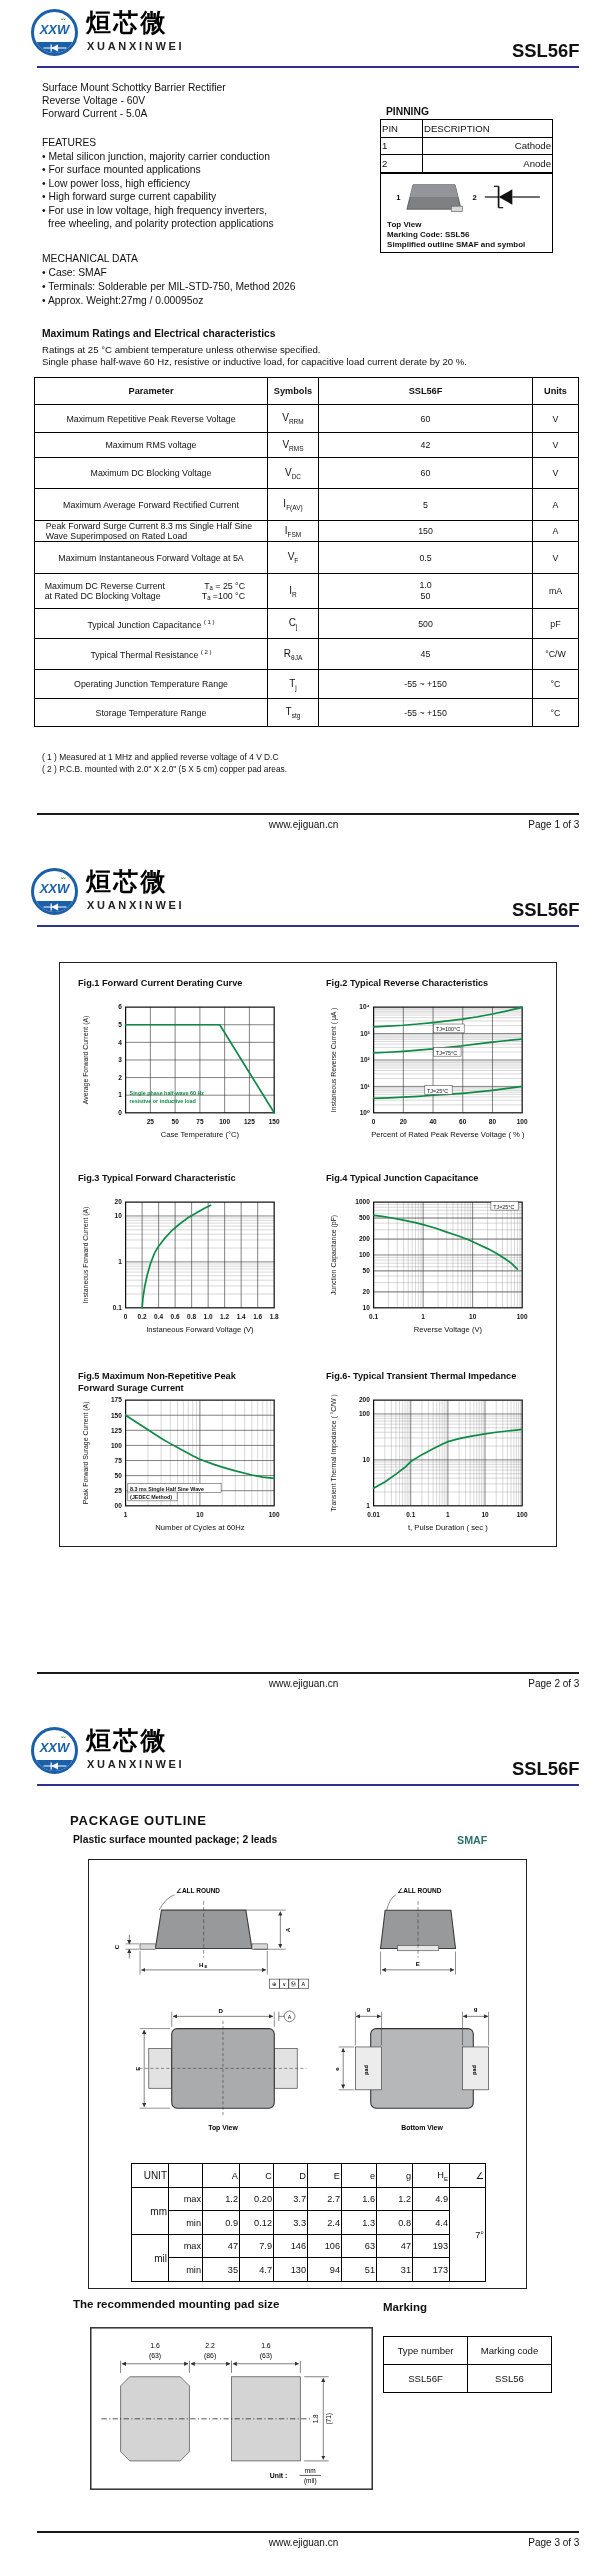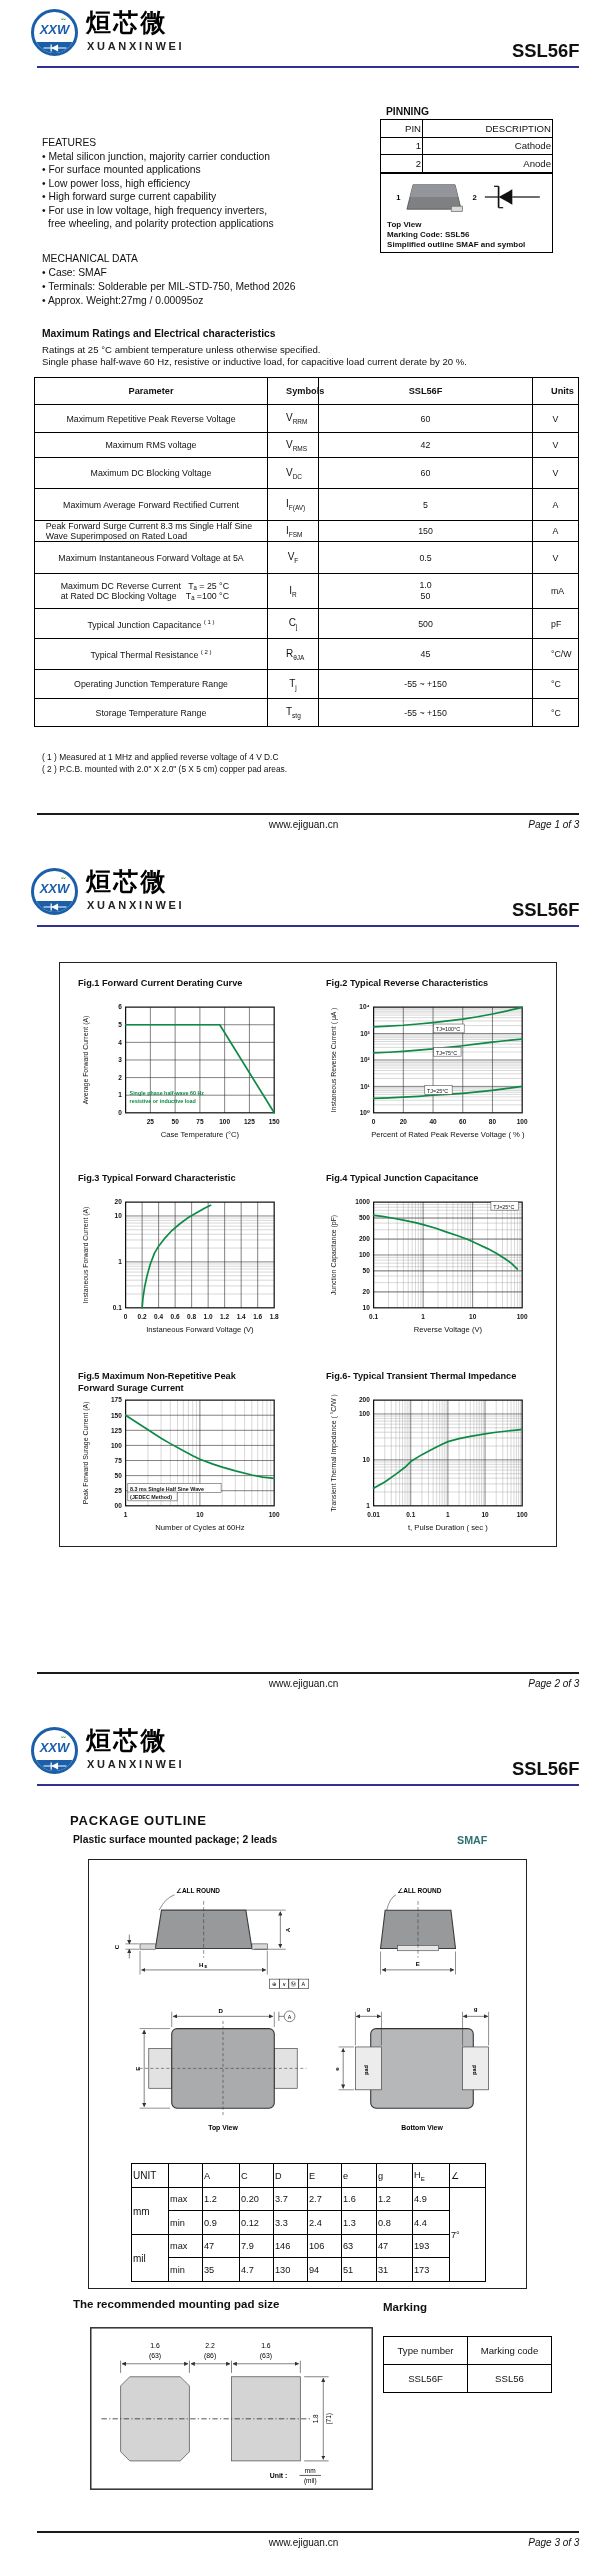--- a/index.html
+++ b/index.html
@@ -11,53 +11,53 @@
   .logo-xxw{position:absolute;left:0;right:0;top:10px;text-align:center;font-weight:bold;font-style:italic;font-size:13px;color:#1b5fa8}
   .logo-tick{position:absolute;top:5.4px;left:27px;color:#3aaa35;font-size:6.9px;font-weight:bold}
   .logo-band{position:absolute;left:0;right:0;bottom:0;height:11.5px;background:#1b5fa8;text-align:center}
   .logo-cn{position:absolute;left:86px;top:6.1px;font-size:25px;font-weight:bold;letter-spacing:2.3px;color:#000}
   .logo-en{position:absolute;left:87px;top:40px;font-size:11px;letter-spacing:2.7px;color:#222;font-weight:bold}
   .part-no{position:absolute;right:27.6px;top:40px;font-size:18.4px;font-weight:bold}
   .hdr-rule{position:absolute;left:37px;right:27.6px;top:66px;height:2.3px;background:#2f3190}
   
   .ft-rule{position:absolute;left:37px;right:27.6px;top:813px;height:2.3px;background:#1a1a1a}
   .ft-site{position:absolute;left:0;right:0;top:819px;text-align:center;font-size:10px}
-  .ft-page{position:absolute;right:27.6px;top:819px;font-size:10px;font-style:italic}
+  .ft-page{position:absolute;right:27.6px;top:819px;font-size:10px;}
   
   .txt{font-size:10.3px;line-height:13px}
   .list{font-size:10.3px;line-height:13.4px}
   .cap{font-weight:bold;font-size:10.3px}
   .cont{padding-left:6.1px}
   
   table{border-collapse:collapse}
   .pin-table{position:absolute;left:380px;top:119px;width:173px;border:1.5px solid #000;table-layout:fixed}
-  .pin-table td{border:0.9px solid #000;font-size:9.6px;height:14.5px;text-align:right}
+  .pin-table td{border:0.9px solid #000;font-size:9.6px;height:14.5px;text-align:left}
   .pin-table td.desc{text-align:right;padding-left:17px}
   .pkg-box{position:absolute;left:380px;top:173px;width:173px;height:80px;border:1.1px solid #000;box-sizing:border-box}
   .pkg-line{position:absolute;left:6.1px;font-size:8px;font-weight:bold}
   .ratings{position:absolute;left:34px;top:377px;width:545px;border:1.5px solid #000;table-layout:fixed}
-  .ratings td{border:0.9px solid #000;font-size:8.8px;text-align:center;vertical-align:middle;padding:0 18px}
+  .ratings td{border:0.9px solid #000;font-size:8.8px;text-align:center;vertical-align:middle;padding:0 2px}
   .ratings td.hd{font-weight:bold;font-size:9.2px}
   .ratings .sym{font-size:10px}
   .ratings sub{font-size:6.5px}
   .irrow{display:flex;justify-content:space-between;padding:0 20px 0 7.7px;text-align:left}
   .notes{font-size:8.4px;line-height:12.2px}
   
   .fig-box{position:absolute;left:59px;top:103px;width:498px;height:585px;border:1.5px solid #222;box-sizing:border-box}
   .fig{position:absolute;width:230px}
   .ftitle{font-size:9.2px;font-weight:bold;text-align:left;height:11.5px;line-height:11.5px}
   svg text{font-family:"Liberation Sans","DejaVu Sans",sans-serif}
   .fig svg{display:block}
   
   .p3-title{position:absolute;left:70px;top:95px;font-size:13px;font-weight:bold;letter-spacing:0.8px}
   .p3-sub{position:absolute;left:73px;top:116px;font-size:10.3px;font-weight:bold}
   .p3-smaf{position:absolute;left:457px;top:116px;font-size:10.7px;font-weight:bold;color:#2e6f6f}
   .outline-box{position:absolute;left:88px;top:141px;width:439px;height:430px;border:1.5px solid #222;box-sizing:border-box}
   .dim-table{position:absolute;left:42px;top:303px;width:355px;border:1.5px solid #000;table-layout:fixed}
-  .dim-table td{border:0.9px solid #000;font-size:9.2px;text-align:left;vertical-align:middle}
+  .dim-table td{border:0.9px solid #000;font-size:9.2px;text-align:right;vertical-align:middle}
   .dim-table td.u{font-size:10px}
   .pad-title{position:absolute;left:73px;top:580px;font-size:11.5px;font-weight:bold}
   .mark-title{position:absolute;left:383px;top:583px;font-size:11.5px;font-weight:bold}
   .mark-table{position:absolute;left:383px;top:618px;width:168px;border:1.5px solid #000;table-layout:fixed}
   .mark-table td{border:0.9px solid #000;font-size:9.6px;height:25px;text-align:center}
   .drw{position:absolute}
 </style>
 </head>
 <body>
 
@@ -73,20 +73,25 @@
           <path d="M12,6.5 L21,2 L21,11 Z" fill="#fff"></path>
         </svg>
       </div>
     </div>
     <div class="logo-cn">烜芯微</div>
     <div class="logo-en">XUANXINWEI</div>
   </div>
   <div class="part-no">SSL56F</div>
   <div class="hdr-rule"></div>
 
+  <div class="abs txt" style="left:42px;top:81px">
+    <div>Surface Mount Schottky Barrier Rectifier</div>
+    <div>Reverse Voltage - 60V</div>
+    <div>Forward Current - 5.0A</div>
+  </div>
 
   <div class="abs txt" style="left:42px;top:136px">FEATURES</div>
   <div class="abs list" style="left:42px;top:150px">
     <div>• Metal silicon junction, majority carrier conduction</div>
     <div>• For surface mounted applications</div>
     <div>• Low power loss, high efficiency</div>
     <div>• High forward surge current capability</div>
     <div>• For use in low voltage, high frequency inverters,</div>
     <div class="cont">free wheeling, and polarity protection applications</div>
   </div>

